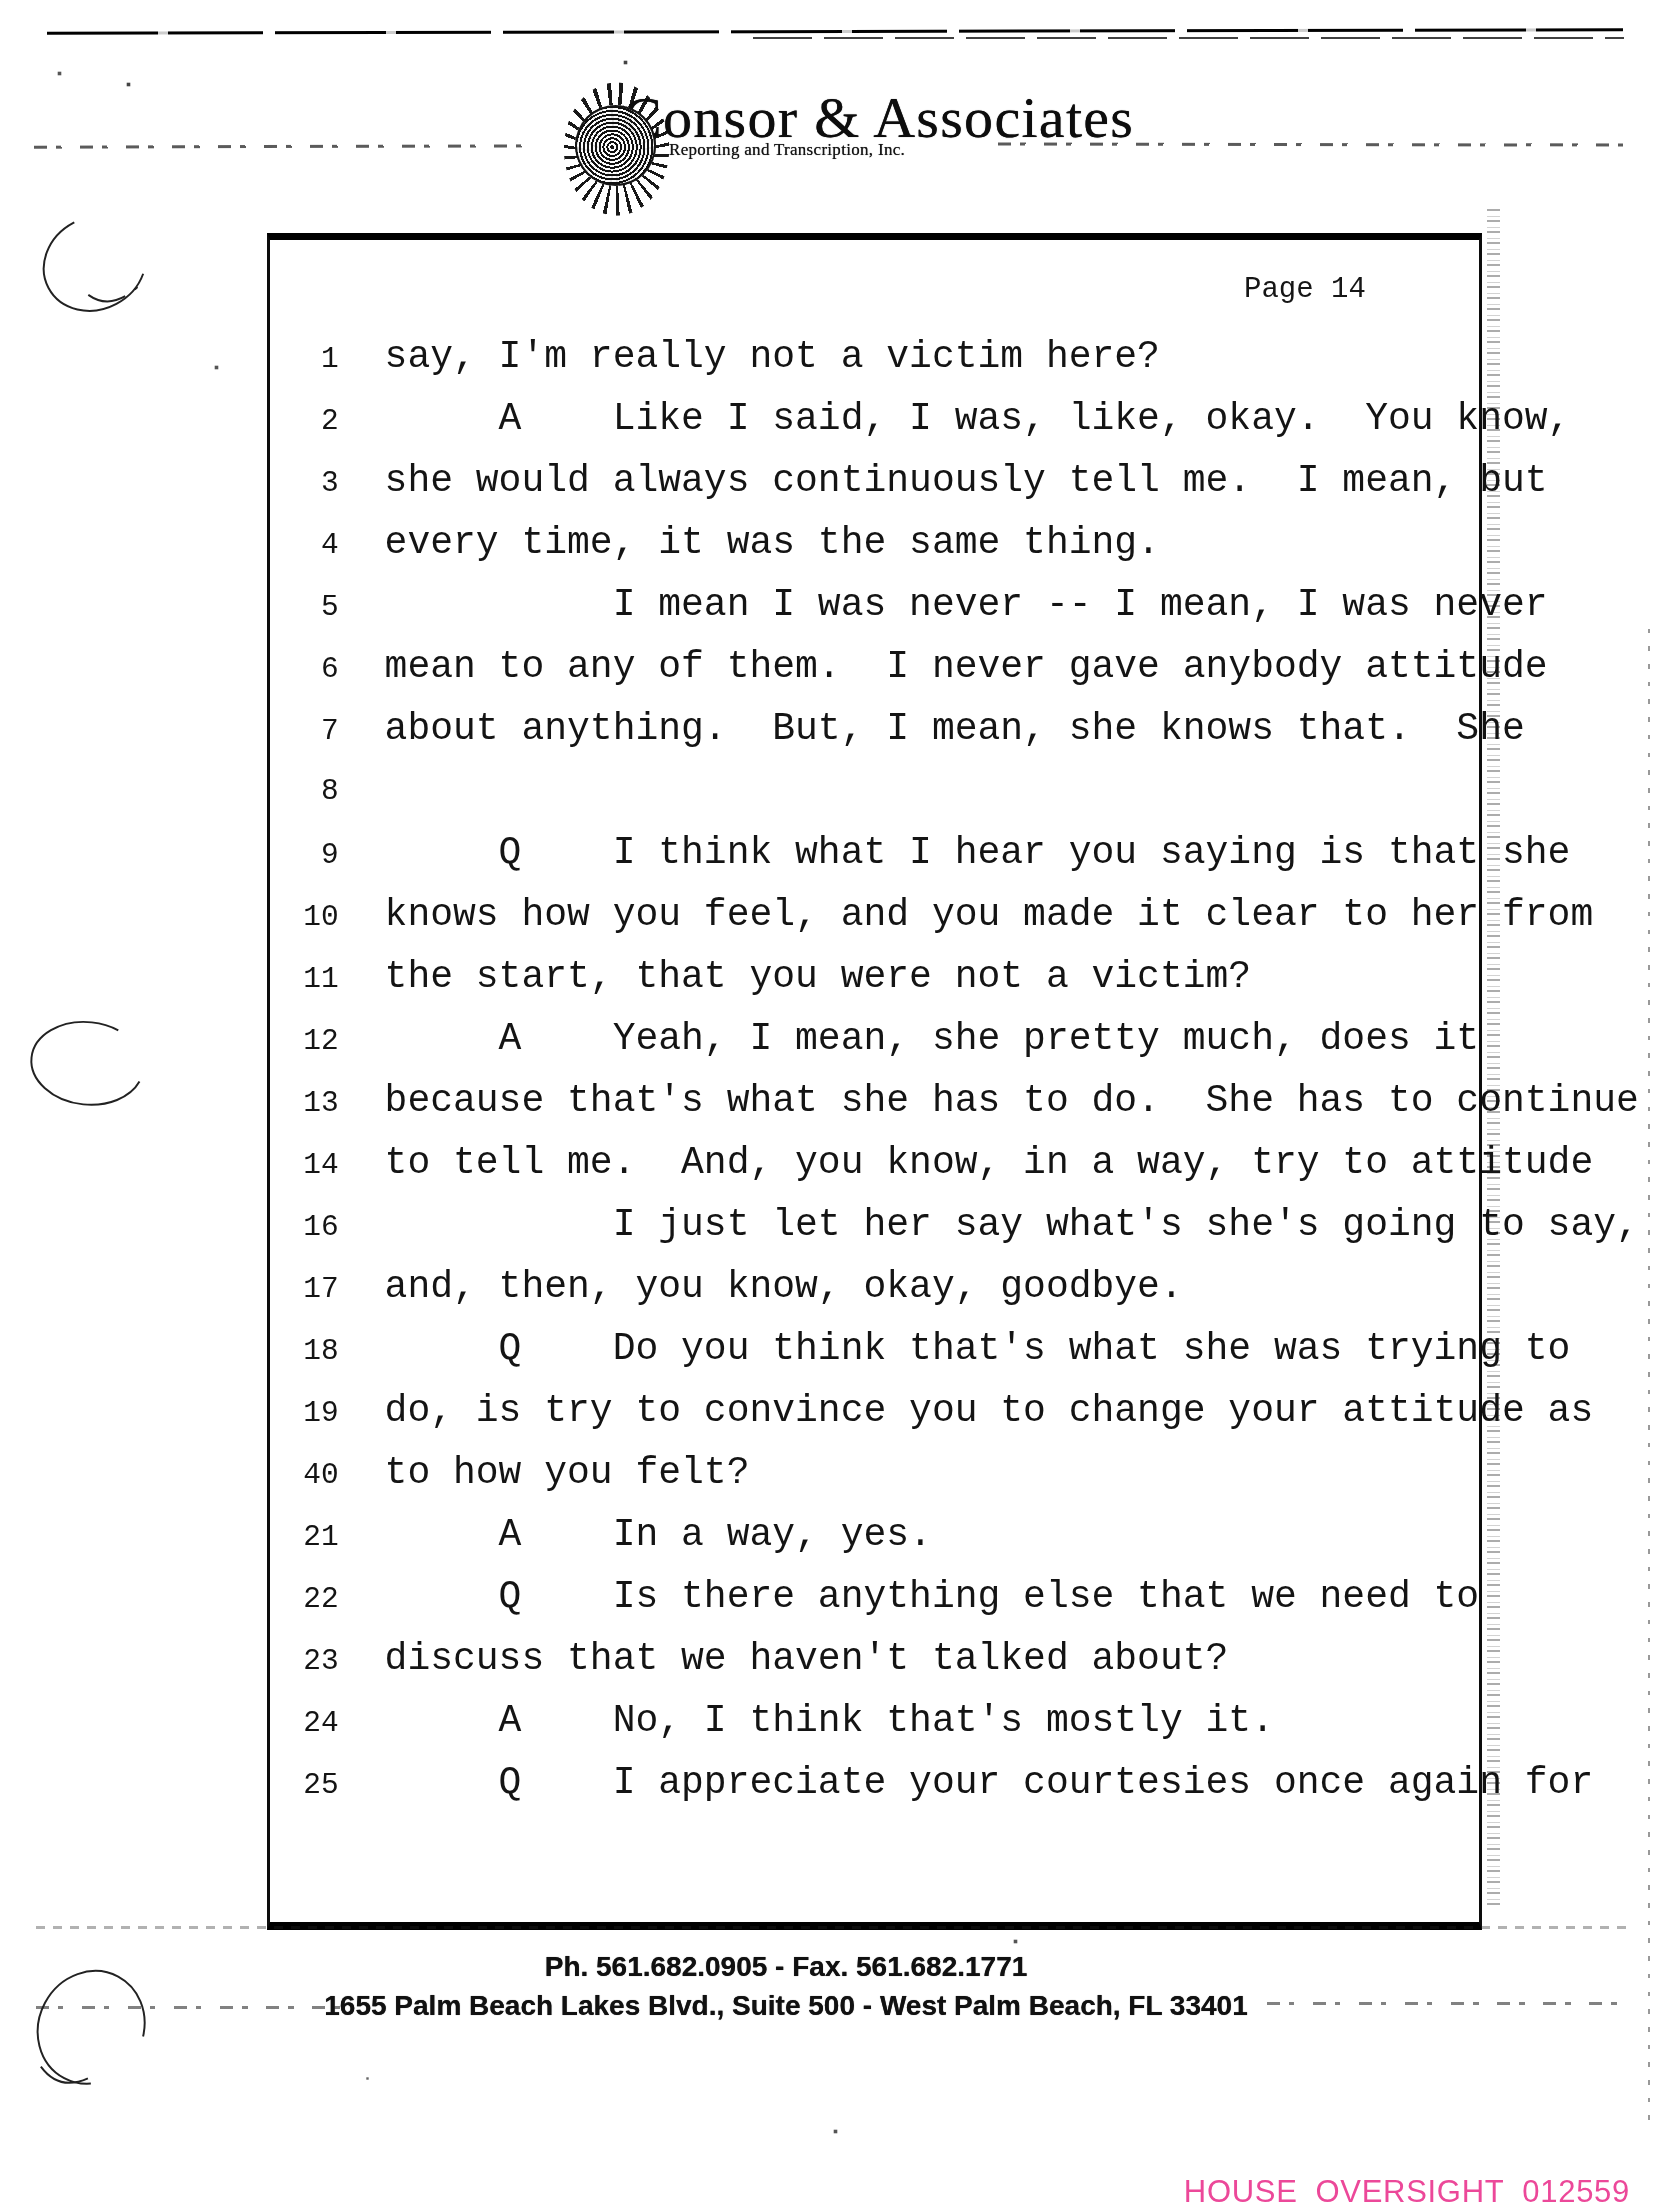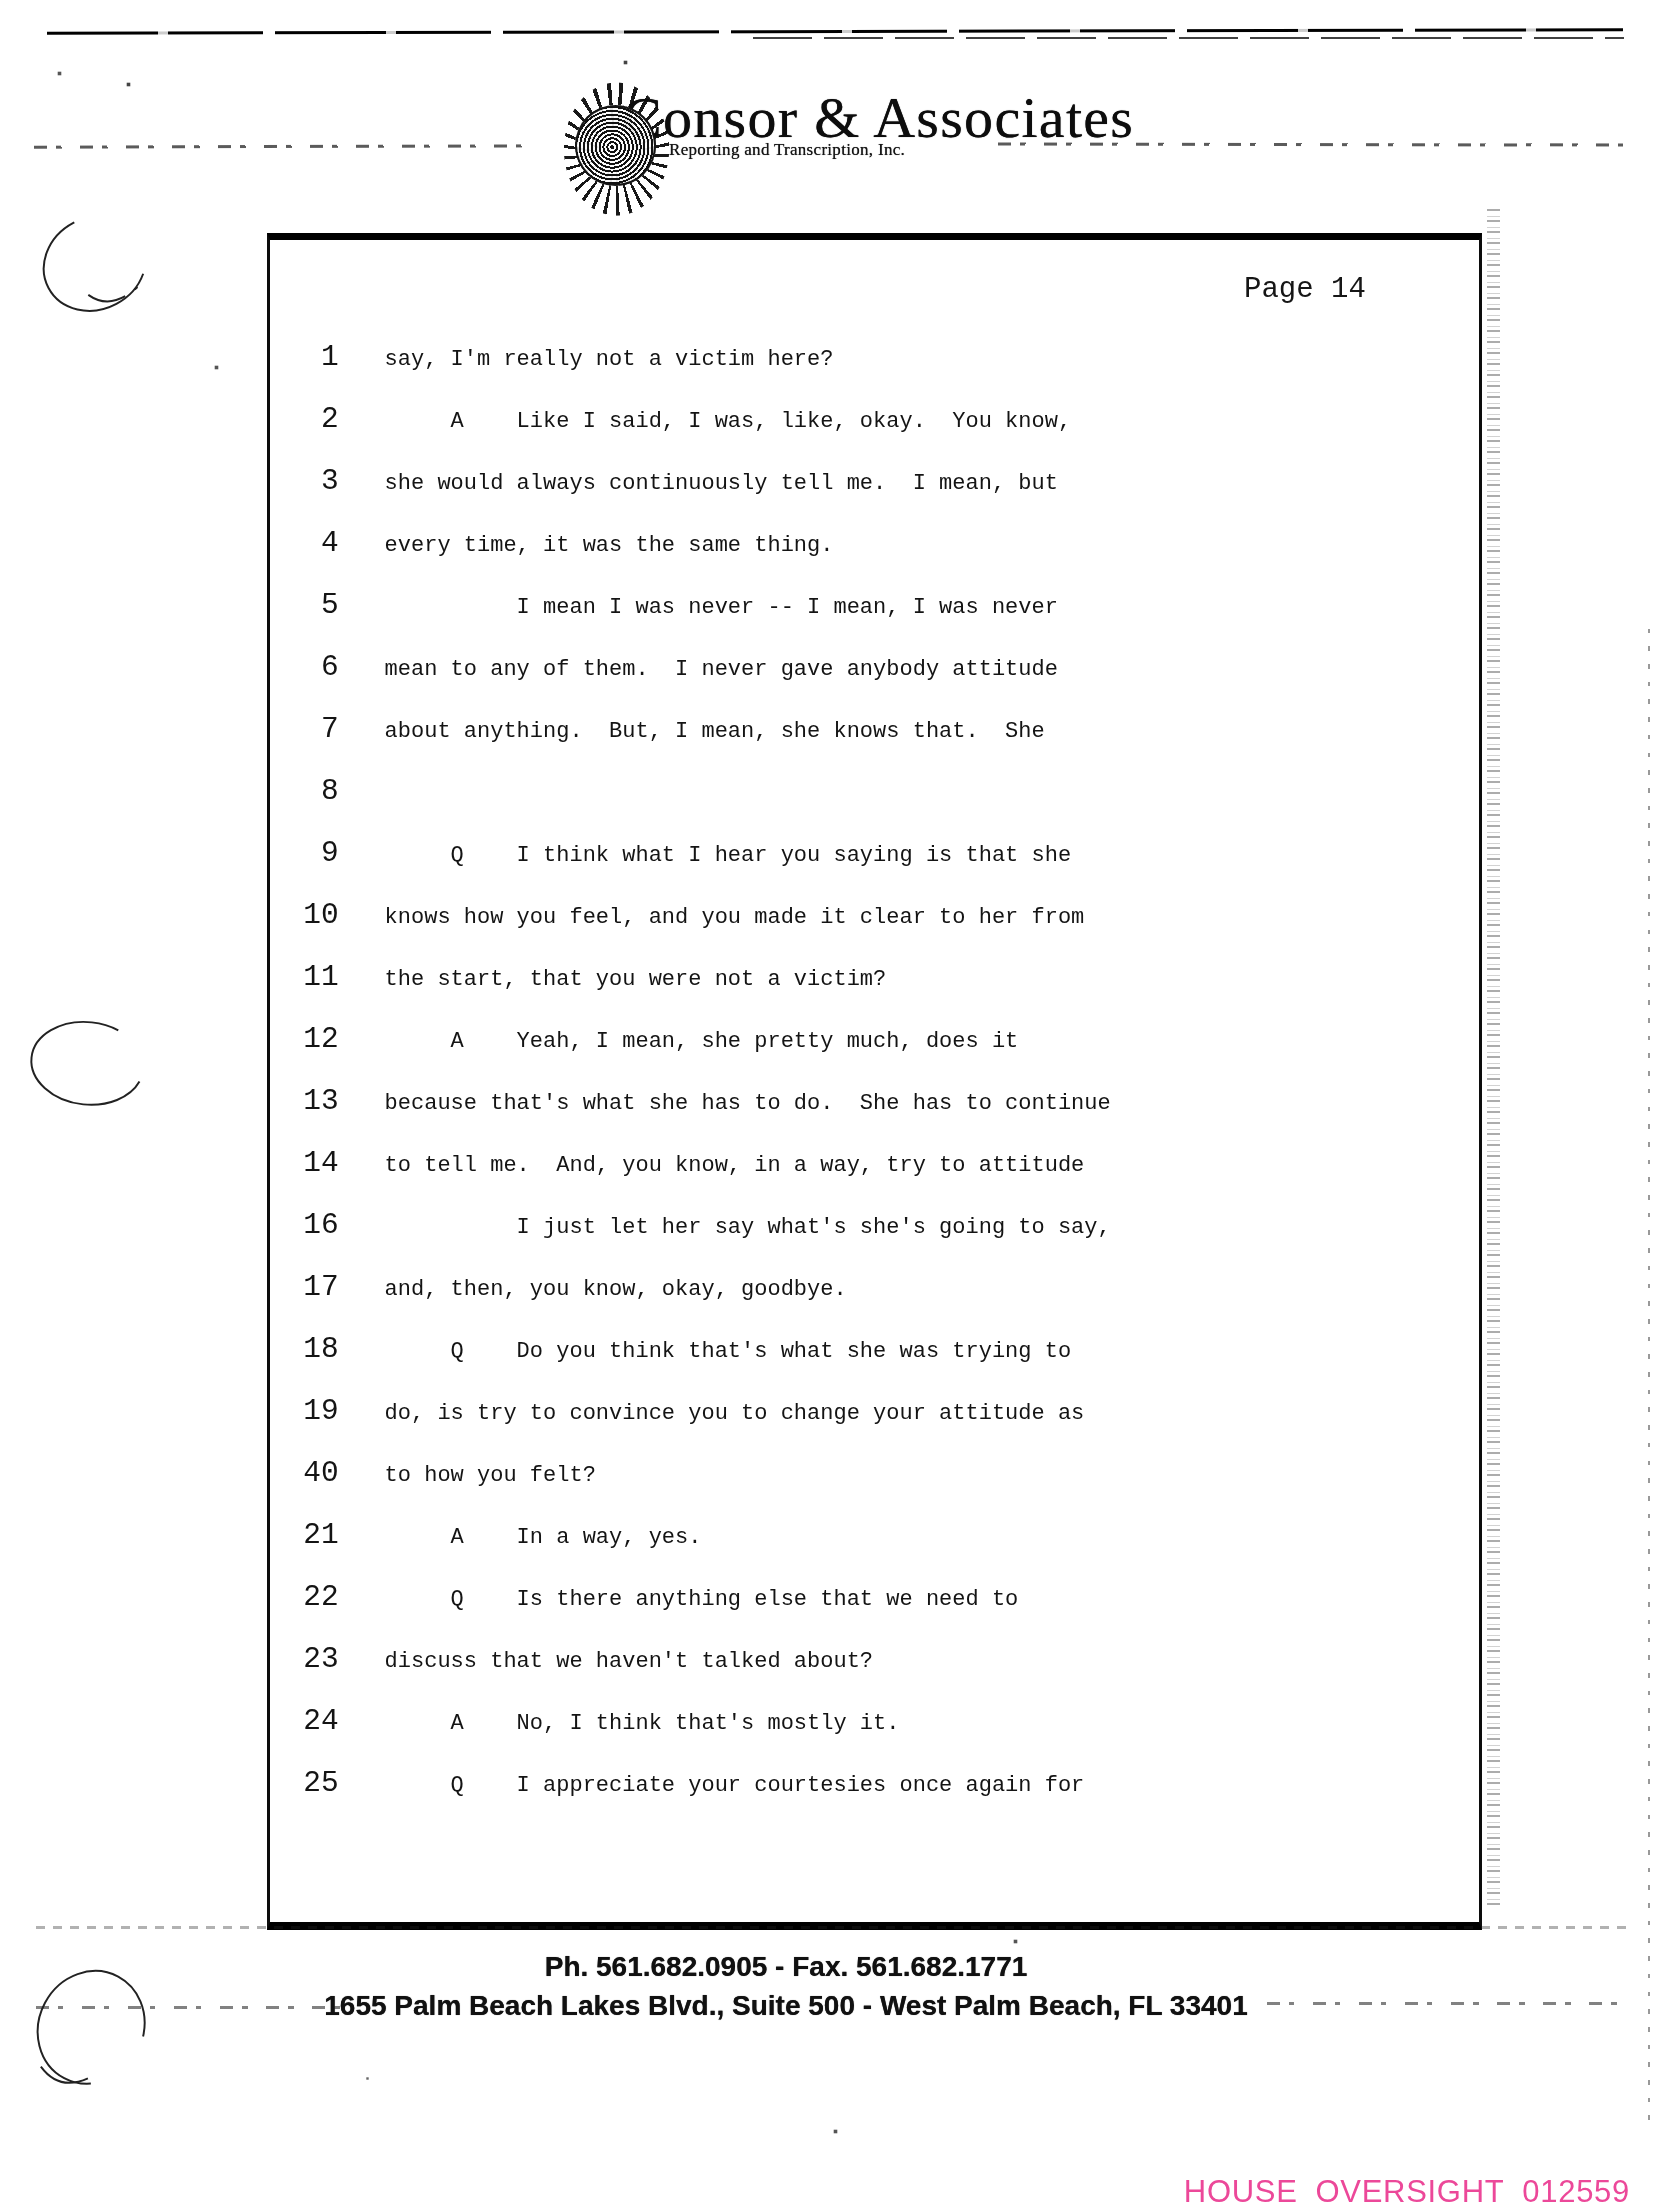--- a/index.html
+++ b/index.html
@@ -76,21 +76,21 @@
     font-family:"Liberation Mono",monospace;font-size:29px;color:#161616;white-space:pre;
   }
   .t-lines{position:absolute;left:19.6px;top:86px;width:1172px;}
   .t-row{display:flex;height:62px;line-height:62px;align-items:baseline;}
   .t-num{
     width:49px;text-align:right;flex:0 0 49px;
     font-family:"Liberation Mono",monospace;font-size:29.5px;color:#141414;
   }
   .t-text{
     margin-left:46px;white-space:pre;
-    font-family:"Liberation Mono",monospace;font-size:22px;color:#141414;
+    font-family:"Liberation Mono",monospace;font-size:38px;color:#141414;
   }
   
   .footer-line{
     position:absolute;left:0;width:1669px;text-align:center;padding-right:97px;box-sizing:border-box;
     font-family:"Liberation Sans",sans-serif;font-weight:700;font-size:28px;color:#111;
     white-space:nowrap;text-shadow:0 0 0.7px #222;
   }
   .footer-phone{top:1951px;}
   .footer-address{top:1990px;text-align:center;}
   .bates{

